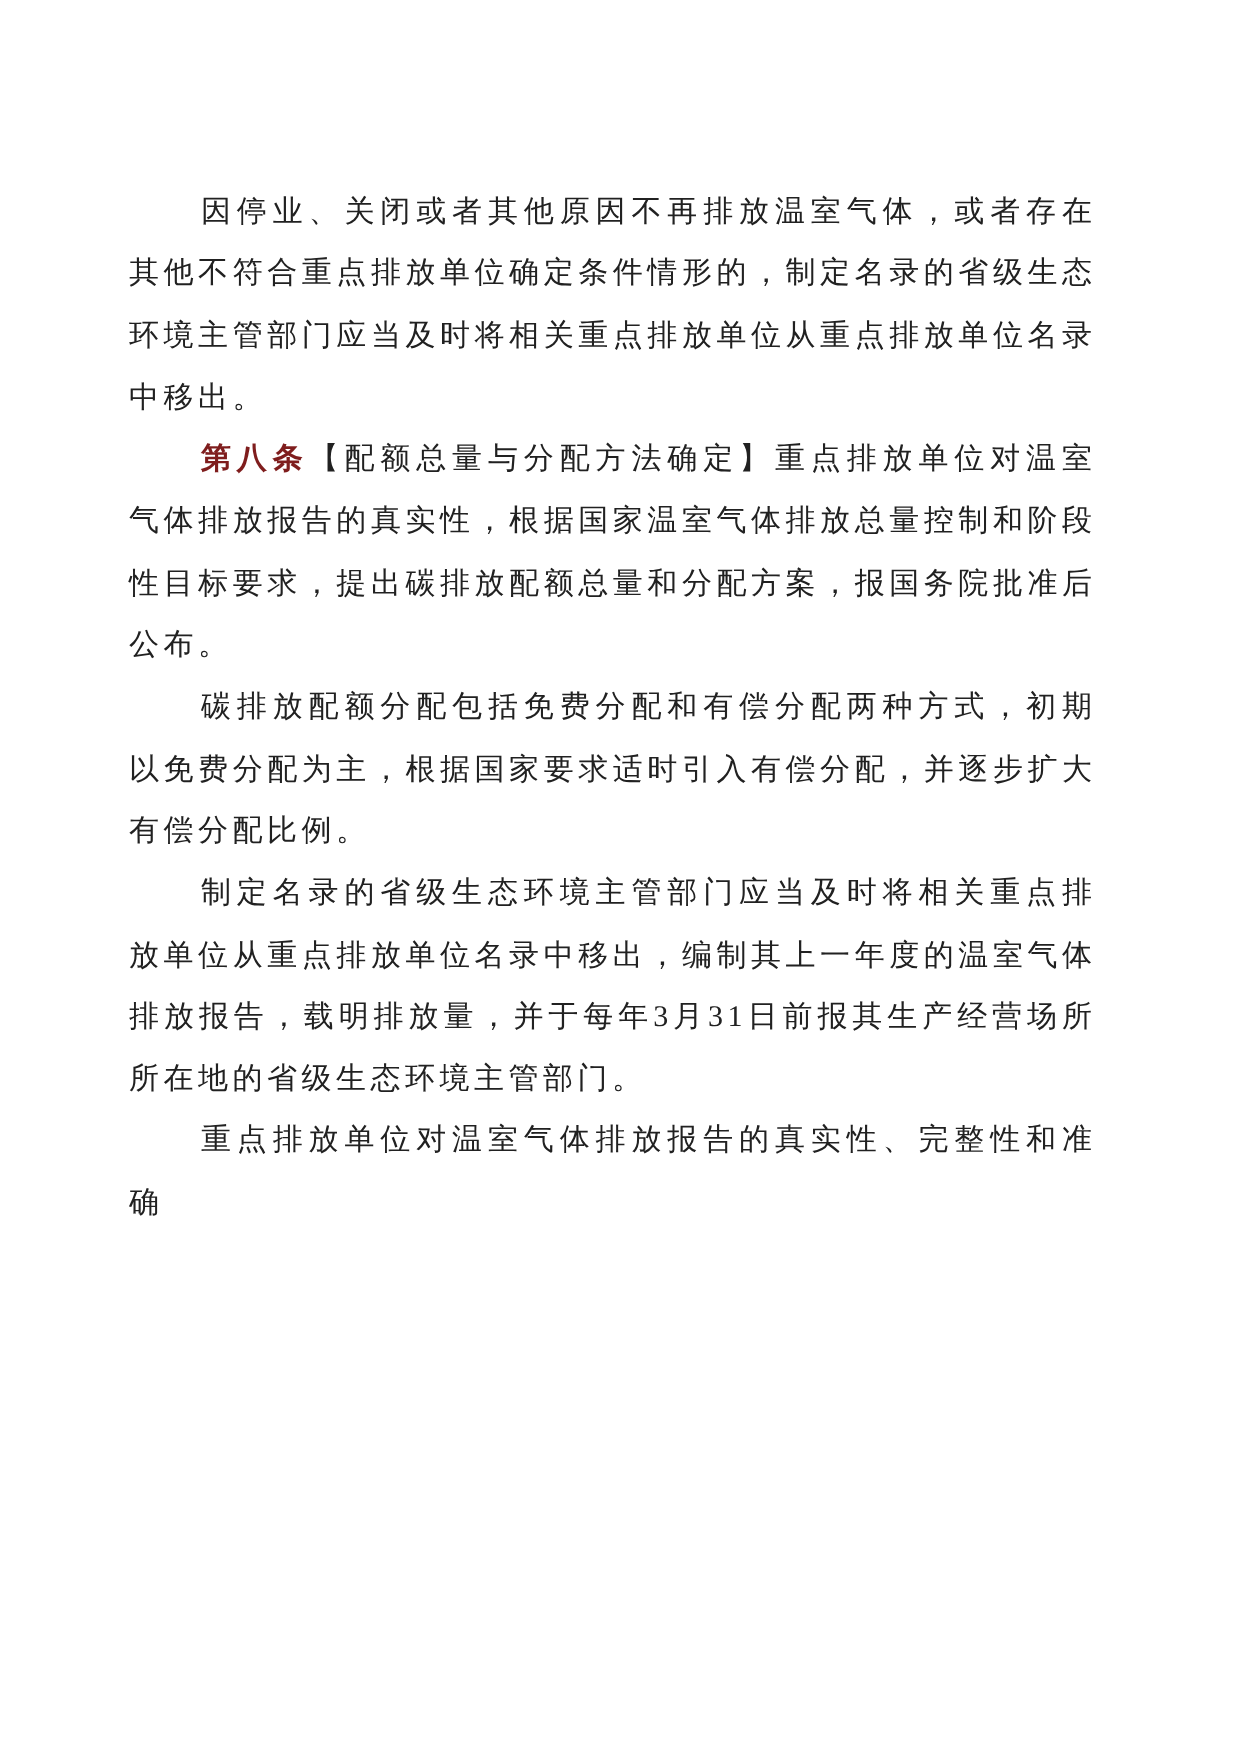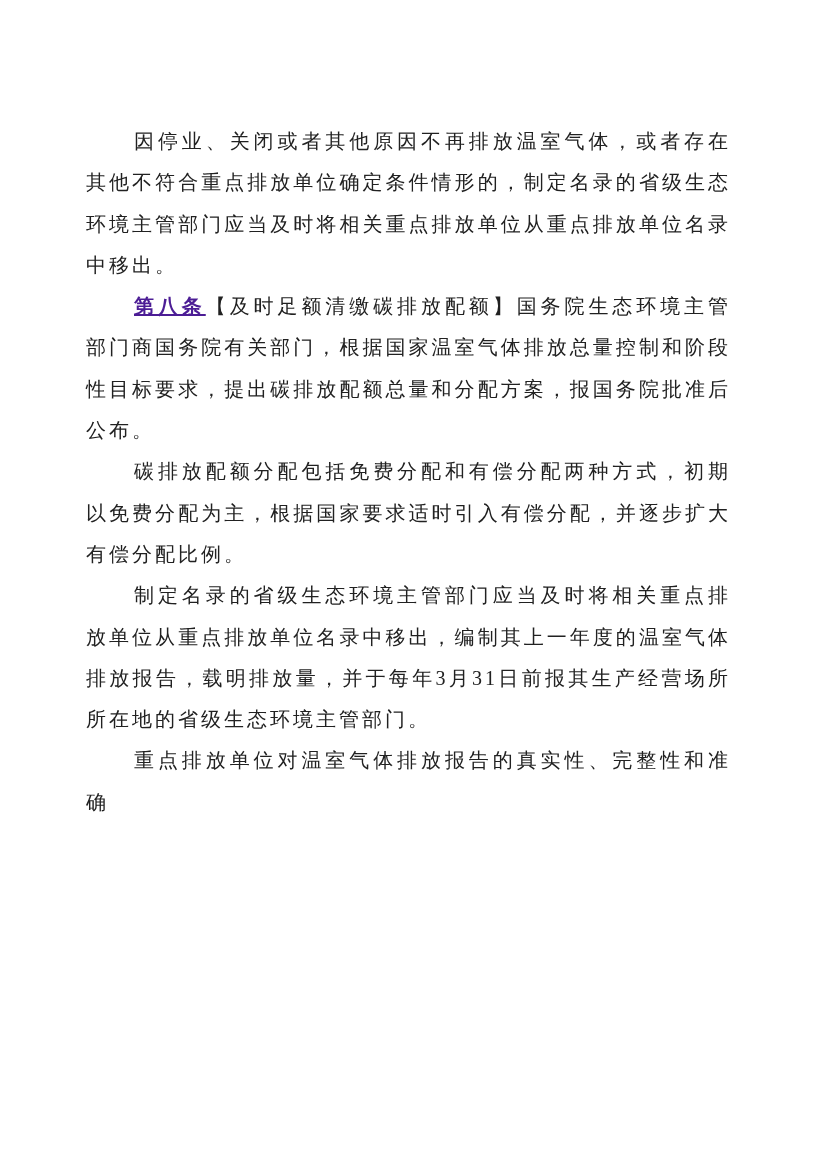--- a/index.html
+++ b/index.html
@@ -27,22 +27,21 @@
     text-align: justify;
     text-justify: inter-character;
   }
   .doc-body p.para {
     margin: 0;
     padding: 0;
     text-indent: 48px;
   }
   .article-no {
     font-weight: bold;
-    color: #4c1d95;
-    text-decoration: underline;
+    color: #7f1d1d;
   }
   .page-number {
     position: absolute;
     top: 1036px;
     right: 106px;
     font-size: 17px;
     color: #2f2f2f;
     letter-spacing: 2px;
     word-spacing: 9px;
     white-space: nowrap;
@@ -50,21 +49,21 @@
 </style>
 </head>
 <body>
 
 <div class="page">
 
   <div class="doc-body">
 
     <p class="para"><span class="article-no"></span><span>因停业、关闭或者其他原因不再排放温室气体，或者存在其他不符合重点排放单位确定条件情形的，制定名录的省级生态环境主管部门应当及时将相关重点排放单位从重点排放单位名录中移出。</span></p>
 
-    <p class="para"><span class="article-no">第八条</span><span>【及时足额清缴碳排放配额】国务院生态环境主管部门商国务院有关部门，根据国家温室气体排放总量控制和阶段性目标要求，提出碳排放配额总量和分配方案，报国务院批准后公布。</span></p>
+    <p class="para"><span class="article-no">第八条</span><span>【配额总量与分配方法确定】重点排放单位对温室气体排放报告的真实性，根据国家温室气体排放总量控制和阶段性目标要求，提出碳排放配额总量和分配方案，报国务院批准后公布。</span></p>
 
 
     <p class="para"><span class="article-no"></span><span>碳排放配额分配包括免费分配和有偿分配两种方式，初期以免费分配为主，根据国家要求适时引入有偿分配，并逐步扩大有偿分配比例。</span></p>
 
 
     <p class="para"><span class="article-no"></span><span>制定名录的省级生态环境主管部门应当及时将相关重点排放单位从重点排放单位名录中移出，编制其上一年度的温室气体排放报告，载明排放量，并于每年3月31日前报其生产经营场所所在地的省级生态环境主管部门。</span></p>
 
     <p class="para"><span class="article-no"></span><span>重点排放单位对温室气体排放报告的真实性、完整性和准确</span></p>
 
   </div>

